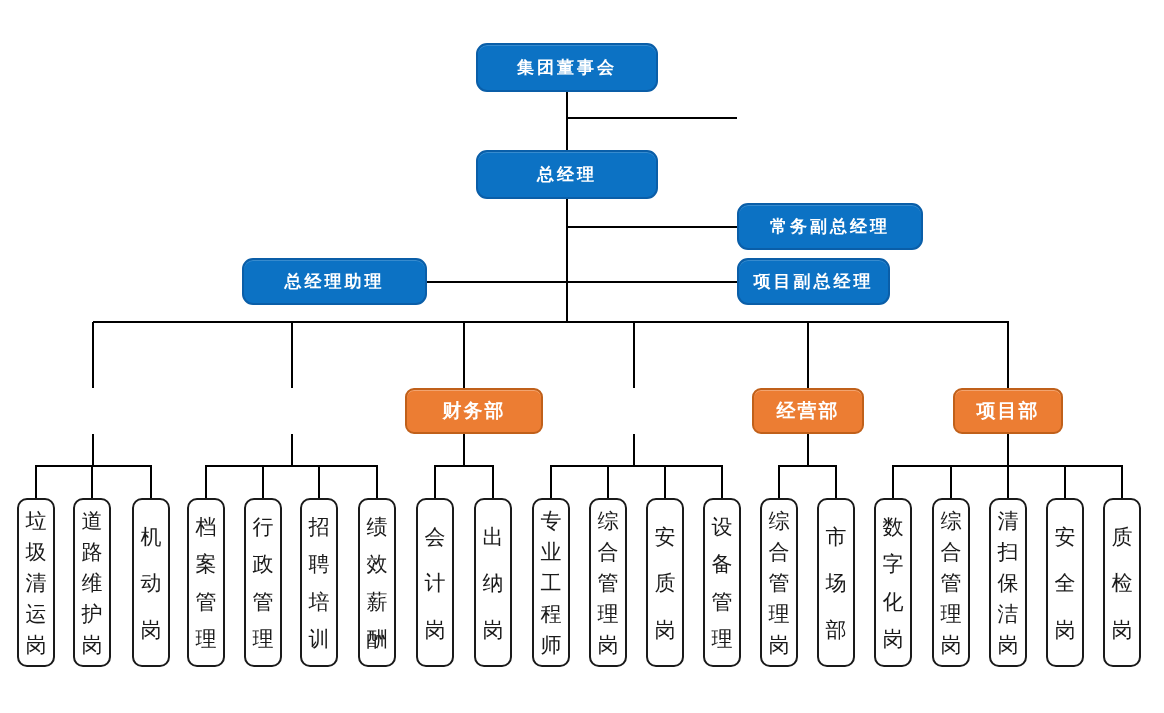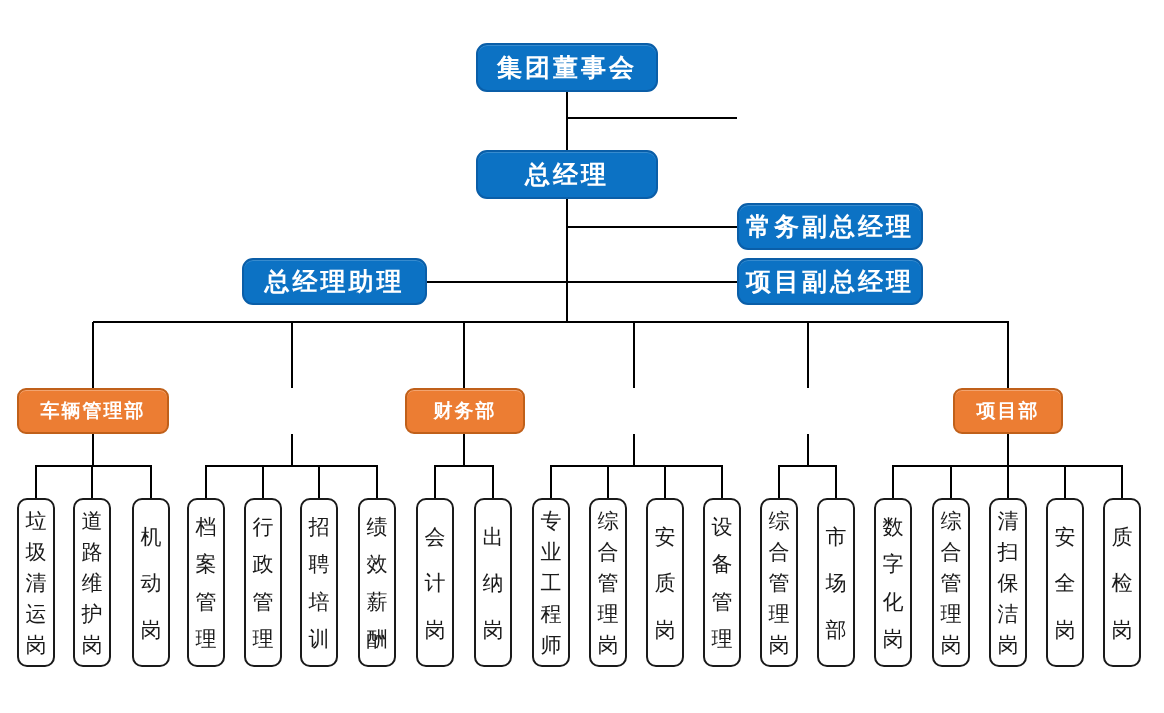--- a/index.html
+++ b/index.html
@@ -14,21 +14,21 @@
     position:absolute;
     display:flex;align-items:center;justify-content:center;
     box-sizing:border-box;
     text-align:center;
   }
   .node.blue{
     background:#0C72C4;
     border:2px solid #0A5EA8;
     border-radius:11px;
     color:#ffffff;
-    font-size:25px;
+    font-size:17px;
     font-weight:bold;
     letter-spacing:3px;
     box-shadow:inset 0 1px 0 rgba(255,255,255,0.18);
   }
   .node.orange{
     background:#EC7D33;
     border:2px solid #C0601A;
     border-radius:9px;
     color:#ffffff;
     font-size:19px;
@@ -71,29 +71,29 @@
   </div>
   <div class="node blue" style="left:476px;top:150px;width:182px;height:49px">
     <span>总经理</span>
   </div>
   <div class="node blue" style="left:737px;top:203px;width:186px;height:47px">
     <span>常务副总经理</span>
   </div>
   <div class="node blue" style="left:242px;top:258px;width:185px;height:47px">
     <span>总经理助理</span>
   </div>
-  <div class="node blue" style="left:737px;top:258px;width:186px;height:47px">
+  <div class="node blue" style="left:737px;top:258px;width:153px;height:47px">
     <span>项目副总经理</span>
   </div>
 
-  <div class="node orange" style="left:17px;top:388px;width:152px;height:46px">
-    <span>车辆管理部</span>
-  </div>
-  <div class="node orange" style="left:405px;top:388px;width:120px;height:46px">
+  <div class="node orange" style="left:405px;top:388px;width:138px;height:46px">
     <span>财务部</span>
+  </div>
+  <div class="node orange" style="left:752px;top:388px;width:112px;height:46px">
+    <span>经营部</span>
   </div>
   <div class="node orange" style="left:953px;top:388px;width:110px;height:46px">
     <span>项目部</span>
   </div>
 
   <div class="leaf" style="left:17px">
       <div class="leaf-label">
         <span>垃</span>
         <span>圾</span>
         <span>清</span>

